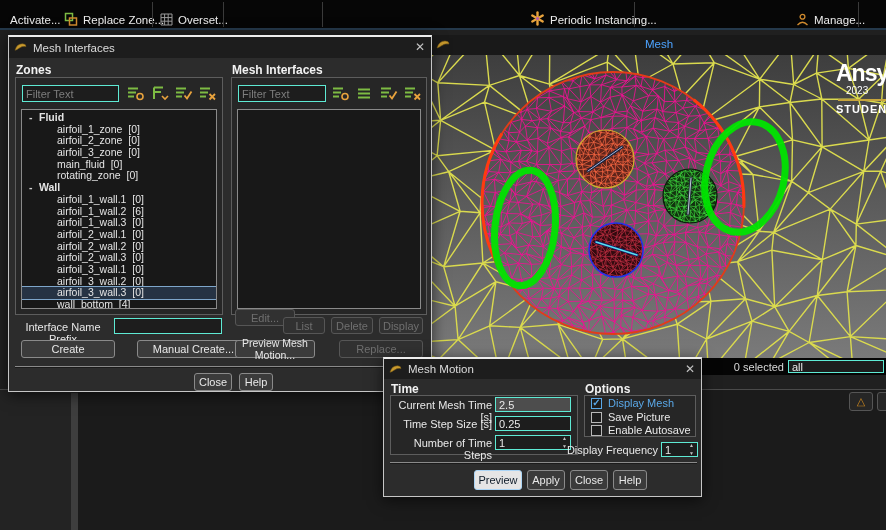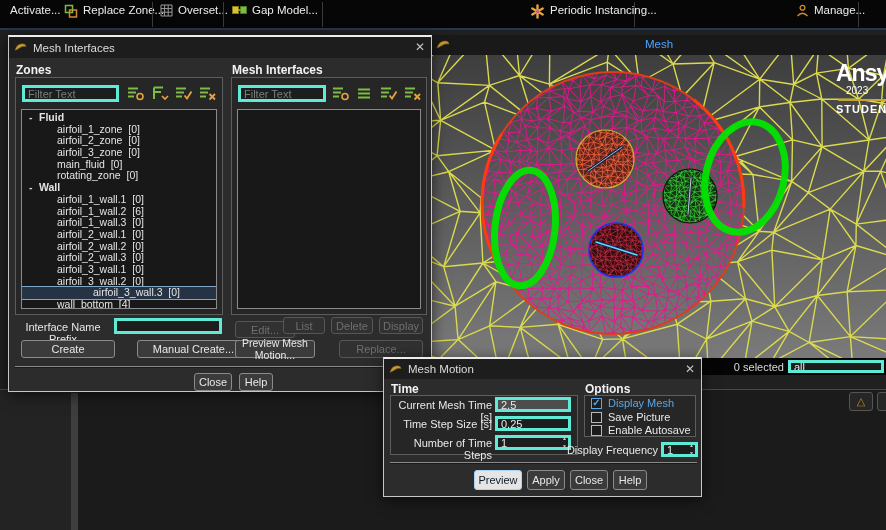--- a/index.html
+++ b/index.html
@@ -2,28 +2,28 @@
 <html><head>
 <meta charset="utf-8">
 <style>
   * { margin:0; padding:0; box-sizing:border-box; }
   html,body { background:#101010; }
   body { font-family:"Liberation Sans", sans-serif; }
   #app { position:relative; width:886px; height:530px; background:#202020; overflow:hidden; }
 
   
   .toolbar { position:absolute; left:0; top:0; width:886px; height:30px; background:#060606; border-bottom:2px solid #24384a; }
-  .tb-item { position:absolute; top:4px; height:22px; display:flex; align-items:flex-start; gap:5px; color:#ececec; font-size:11.5px; cursor:default; }
+  .tb-item { position:absolute; top:4px; height:22px; display:flex; align-items:flex-end; gap:5px; color:#ececec; font-size:11.5px; cursor:default; }
   .tb-sep { position:absolute; top:2px; width:1px; height:25px; background:#3a3a3a; }
 
   
   .btn { position:absolute; background:#3b3b3b; border:1px solid #8a8a8a; border-radius:3px; color:#e8e8e8; font-size:11px; text-align:center; cursor:default; display:flex; align-items:center; justify-content:center; }
   .btn.disabled { color:#6f6f6f; border-color:#565656; background:#313131; }
   .btn.primary { background:#e5e5e5; border-color:#aad4f5; color:#0e1b28; }
-  .tin { position:absolute; background:#1d1d1d; border:3px solid #5eead4; color:#e8e8e8; font-size:11px; padding:2px 3px; font-family:"Liberation Sans",sans-serif; }
+  .tin { position:absolute; background:#1d1d1d; border:1px solid #5eead4; color:#e8e8e8; font-size:11px; padding:2px 3px; font-family:"Liberation Sans",sans-serif; }
   .tin::placeholder { color:#7d7d7d; }
   .tin.ro { background:#4d4d4d; }
   .grouplabel { position:absolute; color:#f2f2f2; font-weight:bold; font-size:12px; }
   .groupbox { position:absolute; border:1px solid #5d5d5d; background:#262626; }
   .listbox { position:absolute; background:#181818; border:1px solid #8a8a8a; overflow:hidden; }
   .sep-groove { position:absolute; height:2px; border-top:1px solid #8a8a8a; border-bottom:1px solid #1a1a1a; }
   .icon-btn { position:absolute; width:19px; height:16px; display:flex; align-items:center; justify-content:center; cursor:default; }
   .spin { position:absolute; right:2px; top:1px; bottom:1px; width:9px; display:flex; flex-direction:column; justify-content:space-between; }
   .spin span { font-size:5px; color:#c0c0c0; line-height:5px; text-align:center; cursor:default; }
   .xclose { position:absolute; right:6px; top:3px; color:#c4c4c4; font-size:12px; cursor:default; }
@@ -31,21 +31,21 @@
   
   .dialog { position:absolute; background:#2c2c2c; border:1px solid #c6c6c6; border-top:2px solid #ededed; box-shadow:0 3px 14px rgba(0,0,0,.6); }
   .titlebar { position:absolute; left:0; right:0; top:0; height:21px; background:#1d1d1d; display:flex; align-items:center; gap:6px; padding-left:5px; color:#dcdcdc; font-size:11.5px; }
 
   
   .tree { position:absolute; font-size:10.5px; color:#e4e4e4; }
   .trow { height:11.7px; line-height:11.7px; white-space:pre; cursor:default; }
   .trow .mark { display:inline-block; width:10px; margin-left:7px; color:#cfcfcf; }
   .trow.group { font-weight:bold; }
   .trow.child { padding-left:35px; }
-  .trow.selected { outline:1px solid #7ea6cb; background:#263344;text-align:center; }
+  .trow.selected { outline:1px solid #7ea6cb; background:#263344; }
 
   
   .cbrow { position:absolute; display:flex; align-items:center; gap:6px; font-size:11px; color:#e8e8e8; }
   .cb { width:11px; height:11px; border:1px solid #b8b8b8; background:#1c1c1c; display:flex; align-items:center; justify-content:center; }
   .cb.checked { border-color:#5aa8e8; }
   .cb .mk { color:#5aa8e8; font-size:10px; line-height:10px; font-weight:bold; }
   .cbrow.blue { color:#5aa8e8; }
 
   
   #gfx { position:absolute; left:432px; top:35px; width:508px; height:323px; background:#6d28d9; overflow:hidden; }
@@ -87,28 +87,20 @@
       <span>Replace Zone...</span>
     </div>
     <div class="tb-sep" style="left:152px"></div>
     <div class="tb-item" style="left:160px">
       <svg width="13" height="13" viewBox="0 0 13 13">
         <path d="M1,1 H12 M1,4.6 H12 M1,8.2 H12 M1,12 H12 M1,1 V12 M4.6,1 V12 M8.2,1 V12 M12,1 V12" stroke="#9a9a9a" stroke-width="1" fill="none"></path>
       </svg>
       <span>Overset...</span>
     </div>
     <div class="tb-sep" style="left:223px"></div>
-    <div class="tb-item" style="left:232px">
-      <svg width="15" height="12" viewBox="0 0 15 12">
-        <rect x="0.5" y="2.5" width="6" height="7" fill="#d4c23a" stroke="#8a7a1a"></rect>
-        <rect x="8.5" y="2.5" width="6" height="7" fill="#7dbb43" stroke="#4a7a1a"></rect>
-        <path d="M6.5,6 H8.5" stroke="#d4c23a" stroke-width="1.5"></path>
-      </svg>
-      <span>Gap Model...</span>
-    </div>
     <div class="tb-sep" style="left:322px"></div>
     <div class="tb-item" style="left:530px">
       <svg width="15" height="15" viewBox="0 0 15 15">
         <g stroke="#e8a33d" stroke-width="2.4" stroke-linecap="round">
           <path d="M7.5,7.5 L7.5,1.5"></path>
             <path d="M7.5,7.5 L12.7,4.5"></path>
             <path d="M7.5,7.5 L12.7,10.5"></path>
           <path d="M7.5,7.5 L7.5,13.5"></path>
             <path d="M7.5,7.5 L2.3,10.5"></path>
             <path d="M7.5,7.5 L2.3,4.5"></path>
@@ -323,21 +315,21 @@
         <path d="M10.5,8 L16,13.5 M16,8 L10.5,13.5" stroke="#e8a33d" stroke-width="1.8"></path>
       </svg>
     </div>
     <div class="listbox" style="left:228px;top:72px;width:184px;height:200px"></div>
 
     <div class="rlabel" style="left:6px;top:284px;width:96px;text-align:center">Interface Name Prefix</div>
     <input class="tin" style="left: 105px; top: 281px; width: 108px; height: 16px;" value="">
     <div class="btn" style="left:12px;top:303px;width:94px;height:18px">Create</div>
     <div class="btn" style="left:128px;top:303px;width:113px;height:18px">Manual Create...</div>
 
-    <div class="btn disabled" style="left:226px;top:284px;width:60px;height:17px">Edit...</div>
+    <div class="btn disabled" style="left:226px;top:272px;width:60px;height:17px">Edit...</div>
     <div class="btn disabled" style="left:274px;top:280px;width:42px;height:17px">List</div>
     <div class="btn disabled" style="left:322px;top:280px;width:42px;height:17px">Delete</div>
     <div class="btn disabled" style="left:370px;top:280px;width:44px;height:17px">Display</div>
     <div class="btn" style="left:226px;top:303px;width:80px;height:18px;font-size:10.5px">Preview Mesh Motion...</div>
     <div class="btn disabled" style="left:330px;top:303px;width:84px;height:18px">Replace...</div>
 
     <div class="sep-groove" style="left:6px;top:329px;width:410px"></div>
     <div class="btn" style="left:185px;top:336px;width:38px;height:18px">Close</div>
     <div class="btn" style="left:230px;top:336px;width:34px;height:18px">Help</div>
   </div>

